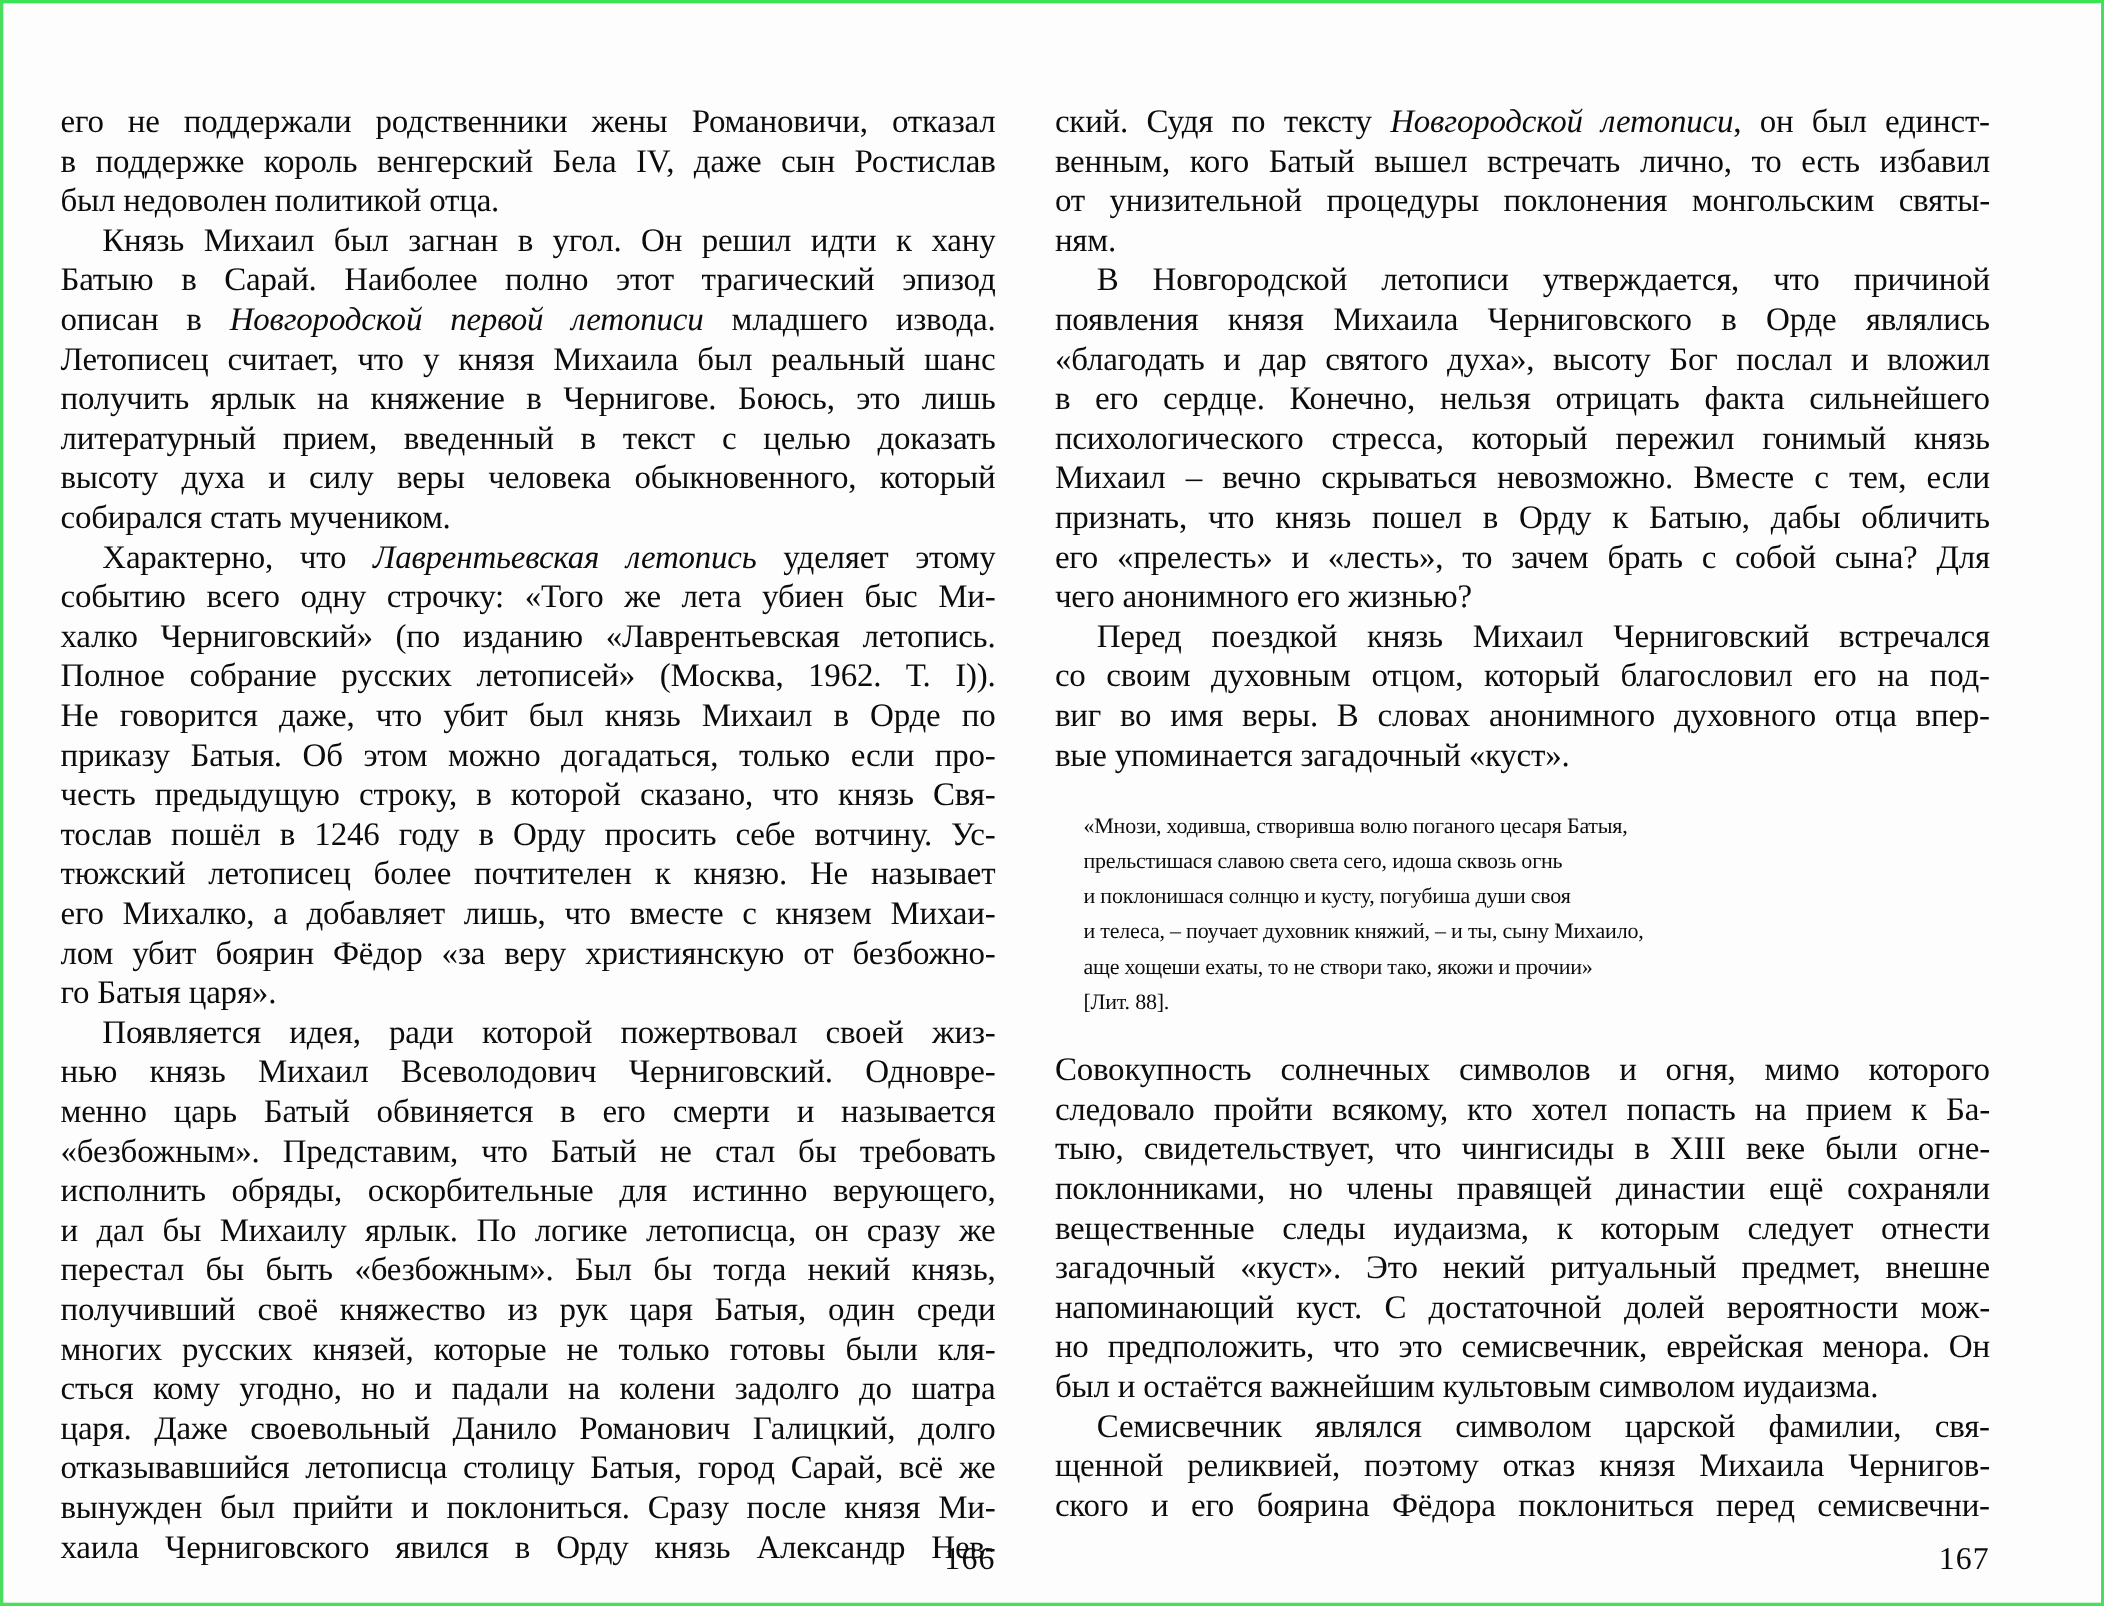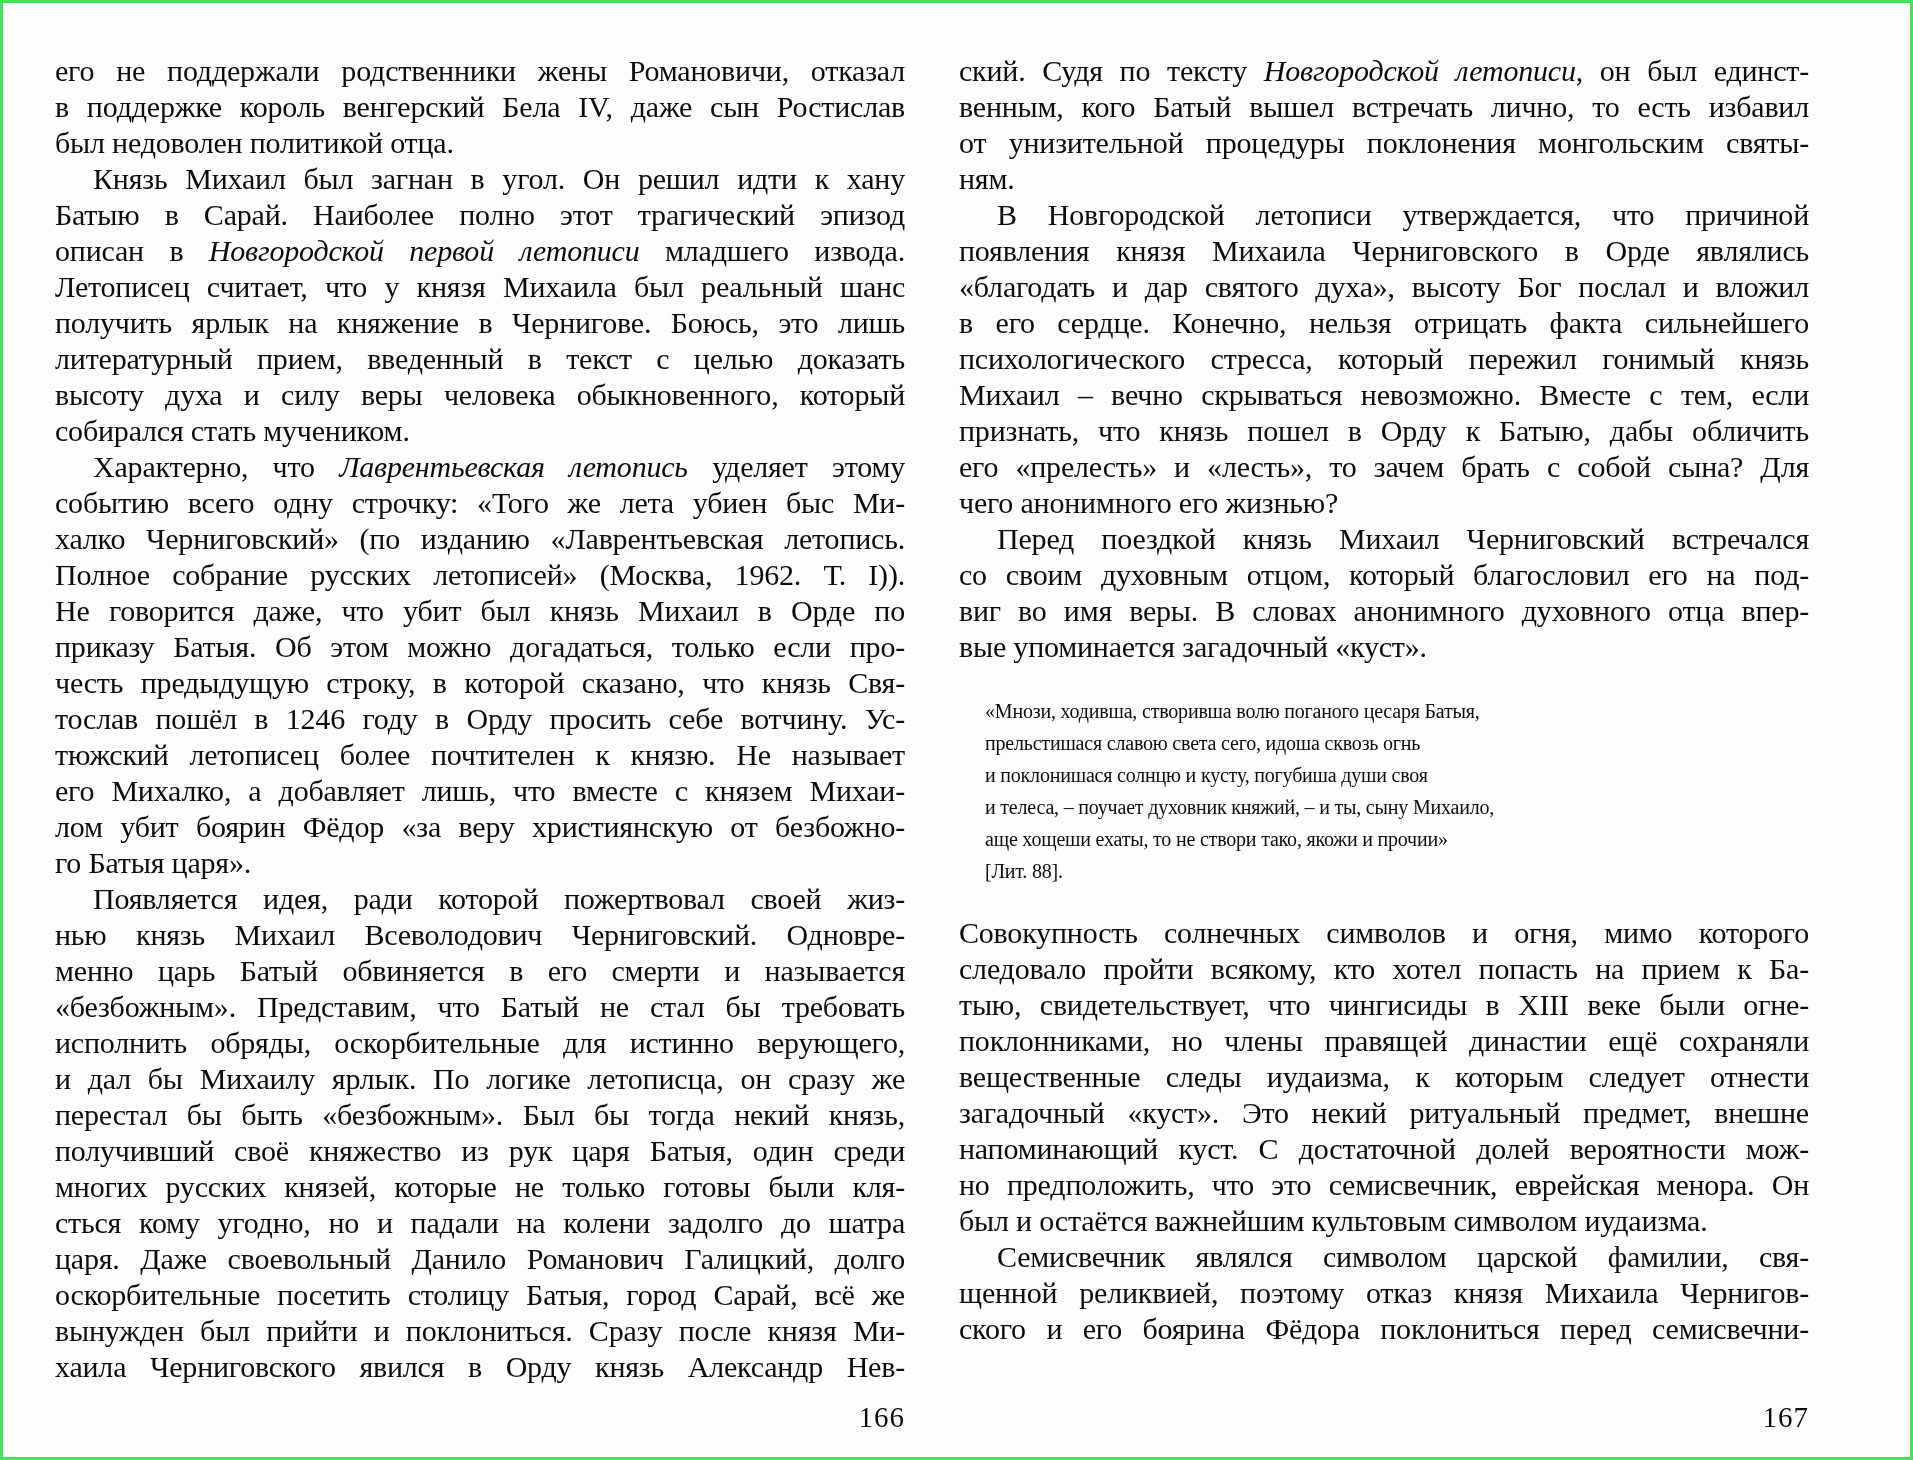--- a/index.html
+++ b/index.html
@@ -16,21 +16,21 @@
   }
   .spread { position: absolute; inset: 0; }
   .page {
     position: absolute;
     top: 50px;
     width: 850px;
     height: 1400px;
   }
   #page-left  { left: 52px;  }
   #page-right { left: 956px; }
-  .text-col { width: 850px; }
+  .text-col { width: 850px; margin-top: 40px; }
   .block { margin: 0; }
   .line {
     font-size: 30px;
     line-height: 36px;
     height: 36px;
     overflow: hidden;
     text-align: justify;
     text-align-last: justify;
     white-space: normal;
     letter-spacing: -0.2px;
@@ -99,21 +99,21 @@
           <div class="line">нью князь Михаил Всеволодович Черниговский. Одновре-</div>
           <div class="line">менно царь Батый обвиняется в его смерти и называется</div>
           <div class="line">«безбожным». Представим, что Батый не стал бы требовать</div>
           <div class="line">исполнить обряды, оскорбительные для истинно верующего,</div>
           <div class="line">и дал бы Михаилу ярлык. По логике летописца, он сразу же</div>
           <div class="line">перестал бы быть «безбожным». Был бы тогда некий князь,</div>
           <div class="line">получивший своё княжество из рук царя Батыя, один среди</div>
           <div class="line">многих русских князей, которые не только готовы были кля-</div>
           <div class="line">сться кому угодно, но и падали на колени задолго до шатра</div>
           <div class="line">царя. Даже своевольный Данило Романович Галицкий, долго</div>
-          <div class="line">оскорбительные посетить столицу Батыя, город Сарай, всё же</div>
+          <div class="line">отказывавшийся летописца столицу Батыя, город Сарай, всё же</div>
           <div class="line">вынужден был прийти и поклониться. Сразу после князя Ми-</div>
           <div class="line">хаила Черниговского явился в Орду князь Александр Нев-</div>
         </div>
       </div>
     <div class="footer">166</div>
   </div>
   <div class="page" id="page-right">
     <div class="text-col" id="page-right-text">
         <div class="block para">
           <div class="line">ский. Судя по тексту <i>Новгородской летописи</i>, он был единст-</div>

